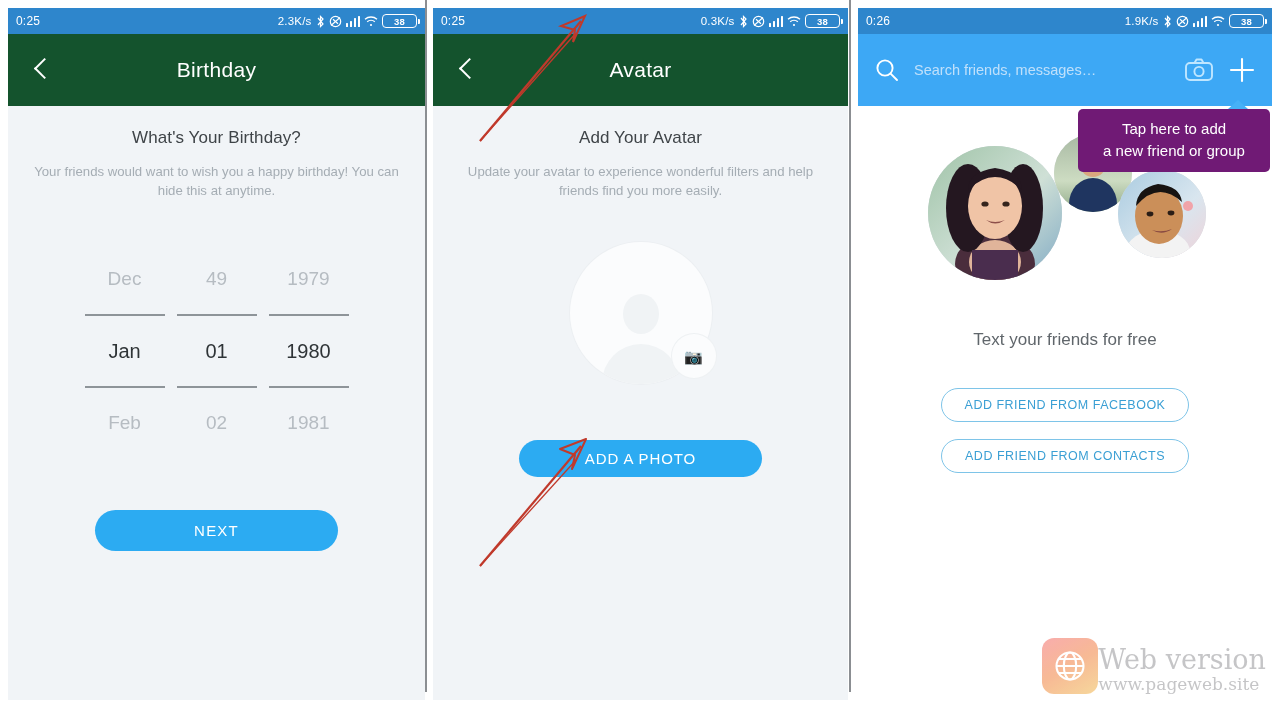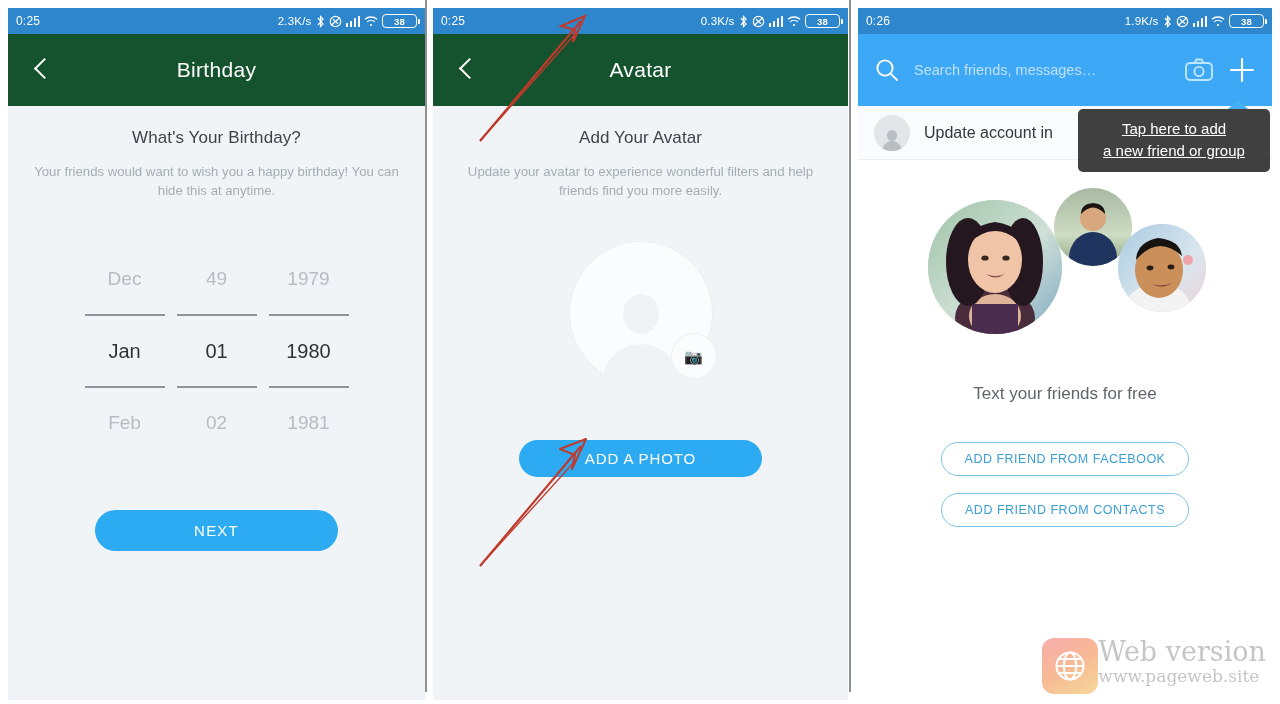--- a/index.html
+++ b/index.html
@@ -240,29 +240,28 @@
   .mini-person .torso {
     position: absolute; left: 1px; bottom: 0; width: 20px; height: 10px;
     border-radius: 12px 12px 0 0; background: #b9bec3;
   }
   .acct-text { color: #33383c; font-size: 16px; }
 
   .tooltip {
     position: absolute;
     left: 1078px; top: 109px;
     width: 192px;
-    background: #404040;
+    background: #701a75;
     border-radius: 5px;
     color: #ffffff;
     font-size: 15px;
     line-height: 22px;
     text-align: center;
     padding: 9px 8px 10px;
     z-index: 30;
-    text-decoration: underline;
   }
   .tooltip:before {
     content: "";
     position: absolute;
     right: 22px; top: -9px;
     border-left: 10px solid transparent;
     border-right: 10px solid transparent;
     border-bottom: 9px solid #46b0f7;
   }
 
@@ -301,21 +300,21 @@
     cursor: pointer;
   }
   #btn-fb  { margin-top: 38px; }
   #btn-ct  { margin-top: 17px; }
 
   
   .watermark {
     position: absolute;
     right: 14px; bottom: 10px;
     display: flex;
-    align-items: flex-start;
+    align-items: flex-end;
     gap: 0;
     opacity: .82;
   }
   .wm-logo {
     width: 56px; height: 56px;
     border-radius: 12px;
     background: linear-gradient(150deg, #f79b9b 0%, #f6ab7e 50%, #f5cf86 100%);
     display: flex; align-items: center; justify-content: center;
   }
   .wm-text { line-height: 1.05; }
@@ -560,29 +559,20 @@
           <circle cx="15" cy="14.5" r="4.6" stroke="#bfe6ff" stroke-width="1.9" fill="none"></circle>
         </svg>
       </span>
       <span class="icon-btn">
         <svg width="28" height="28" viewBox="0 0 28 28">
           <path d="M14 3 V25 M3 14 H25" stroke="#ffffff" stroke-width="2.1" stroke-linecap="round"></path>
         </svg>
       </span>
     </div>
 
-    <div class="acct-row">
-      <span class="acct-avatar">
-        <span class="mini-person">
-            <span class="head"></span>
-            <span class="torso"></span>
-          </span>
-      </span>
-      <span class="acct-text">Update account in</span>
-    </div>
 
     <div class="photos">
       <div class="ph" id="ph-1">
         <svg width="134" height="134" viewBox="0 0 134 134">
           <defs>
             <linearGradient id="bg1" x1="0" y1="0" x2="1" y2="1">
               <stop offset="0%" stop-color="#9fc3a7"></stop>
                 <stop offset="55%" stop-color="#cfe0d6"></stop>
                 <stop offset="100%" stop-color="#7fa9c4"></stop>
             </linearGradient>

